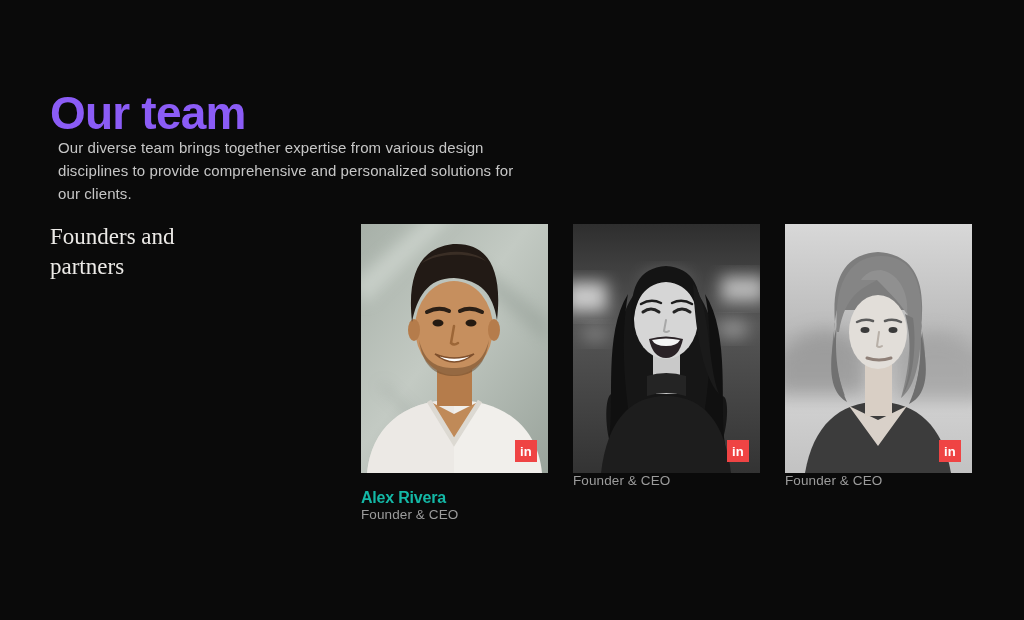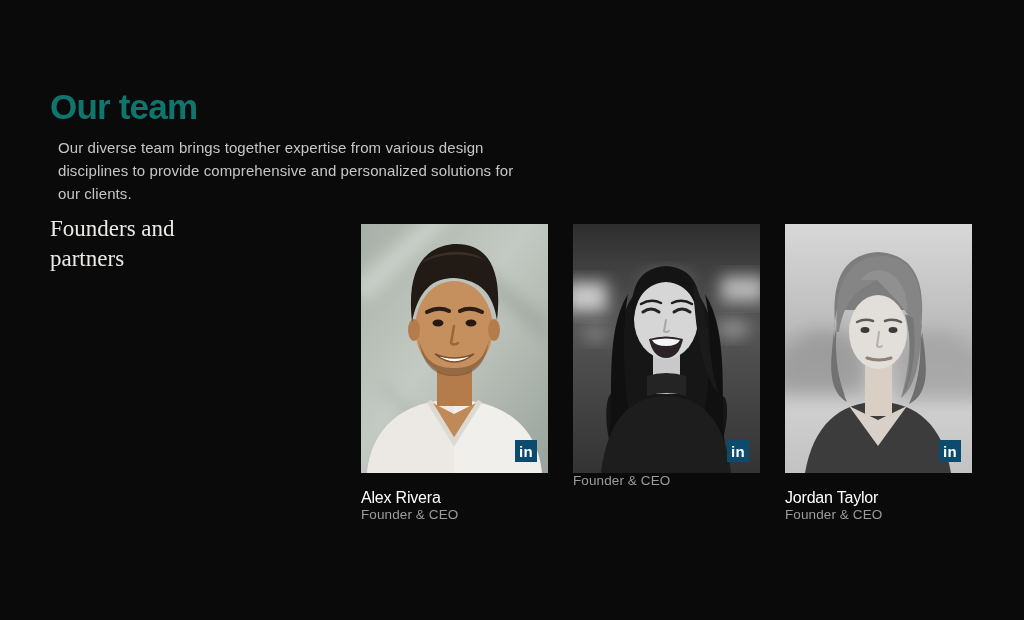--- a/index.html
+++ b/index.html
@@ -8,39 +8,39 @@
     background: #0a0a0a;
     font-family: "Liberation Sans", sans-serif;
     overflow: hidden;
     position: relative;
   }
   .page { position: relative; width: 1024px; height: 620px; }
 
   .page-title {
     position: absolute;
     left: 50px; top: 86px;
-    font-size: 35px;
+    font-size: 46px;
     font-weight: 700;
     letter-spacing: -0.8px;
-    color: #0f766e;
+    color: #8b5cf6;
     line-height: 1.2;
   }
   .page-subtitle {
     position: absolute;
     left: 50px; top: 136px;
     width: 478px;
     font-size: 15px;
     line-height: 23px;
     color: #c6c6c6;
     letter-spacing: 0.1px;
     margin-left: 8px;
   }
   .section-label {
     position: absolute;
-    left: 50px; top: 214px;
+    left: 50px; top: 222px;
     width: 190px;
     font-family: "Liberation Serif", serif;
     font-size: 23px;
     line-height: 30px;
     color: #eceae7;
     font-weight: 400;
   }
 
   .cards {
     position: absolute;
@@ -54,36 +54,36 @@
     width: 187px;
     height: 249px;
     overflow: hidden;
     background: #222;
   }
   .photo svg { display: block; width: 187px; height: 249px; }
   .badge {
     position: absolute;
     right: 11px; bottom: 11px;
     width: 22px; height: 22px;
-    background: #0c4a6e;
+    background: #ef4444;
     color: #ffffff;
     display: flex;
     align-items: center;
     justify-content: center;
-    font-size: 15px;
+    font-size: 13px;
     font-weight: 700;
     letter-spacing: 0.3px;
     cursor: pointer;
   }
   .member-name {
     margin-top: 16px;
     font-size: 16px;
-    font-weight: 400;
+    font-weight: 700;
     letter-spacing: -0.2px;
-    color: #ffffff;
+    color: #14b8a6;
   }
   .member-role {
     margin-top: 0;
     font-size: 13.5px;
     color: #9c9c9c;
     letter-spacing: 0.1px;
   }
 </style>
 </head>
 <body>
@@ -241,18 +241,17 @@
 
           <ellipse cx="80" cy="106" rx="4.5" ry="3" fill="#3a3a3a"></ellipse>
           <ellipse cx="108" cy="106" rx="4.5" ry="3" fill="#3a3a3a"></ellipse>
 
           <path d="M94,108 L92,122 Q94,124 97,122" stroke="#b8b0a8" stroke-width="2" fill="none" stroke-linecap="round"></path>
 
           <path d="M82,134 Q94,138 106,134" stroke="#8f8078" stroke-width="3" fill="none" stroke-linecap="round"></path>
         </svg>
         <div class="badge">in</div>
       </div>
-      <div class="member-name">Jordan Taylor</div>
       <div class="member-role">Founder &amp; CEO</div>
     </div>
 
   </div>
 </div>
 
 </body></html>

